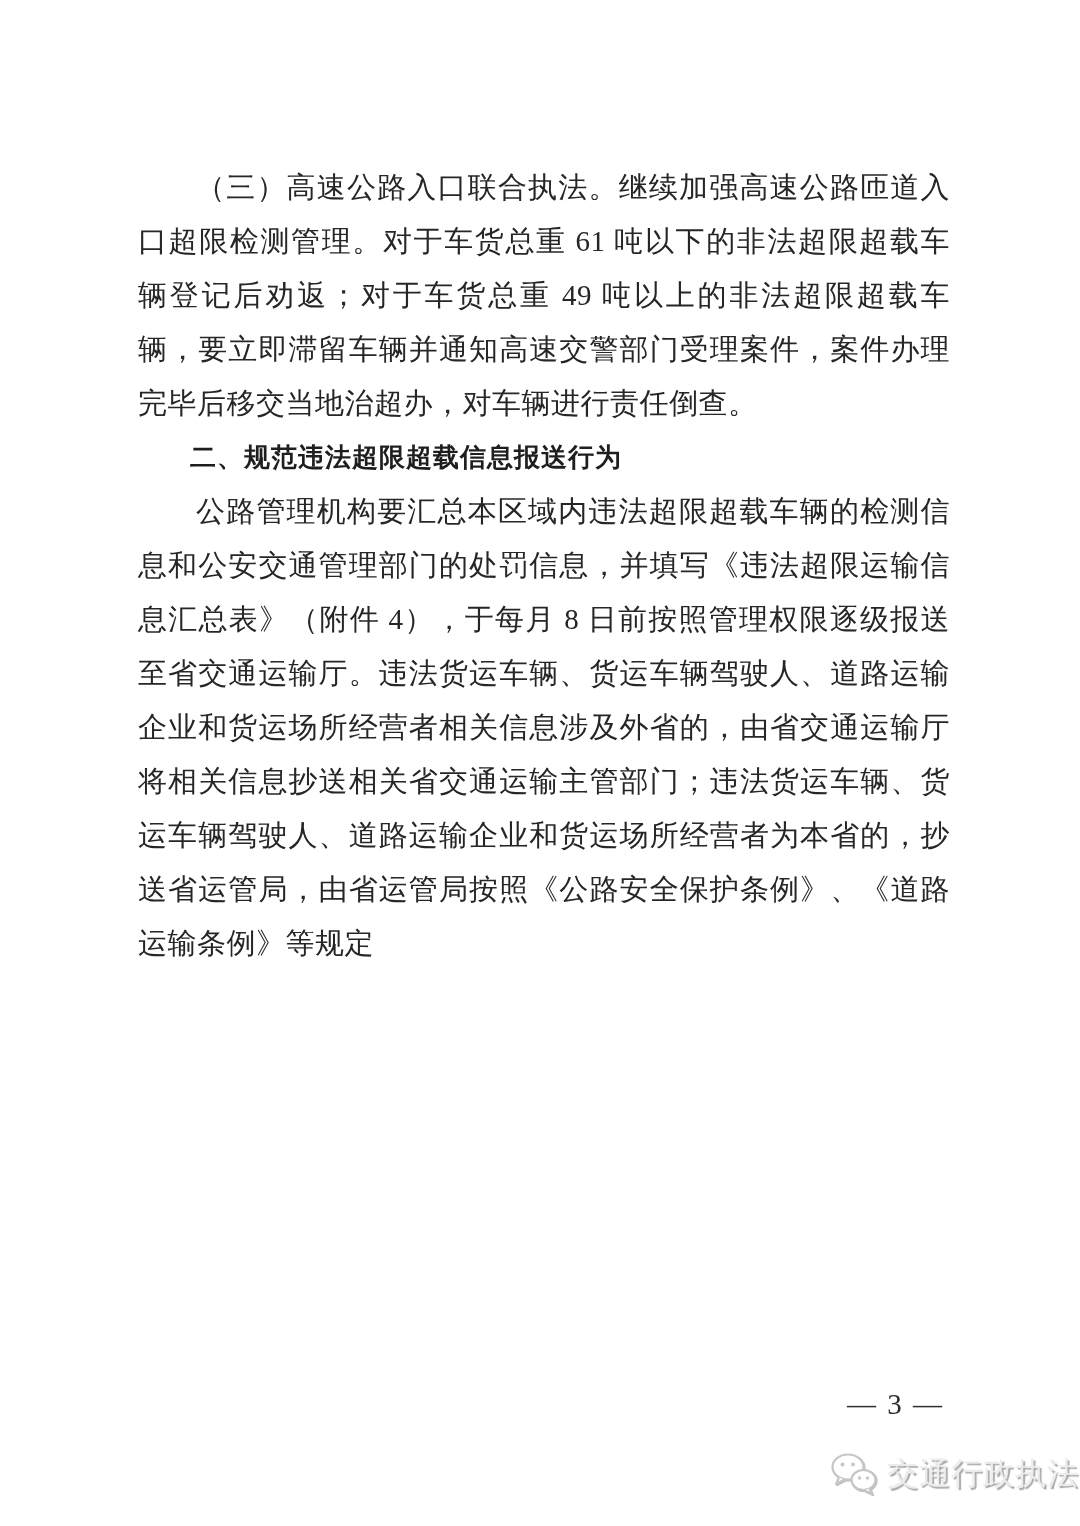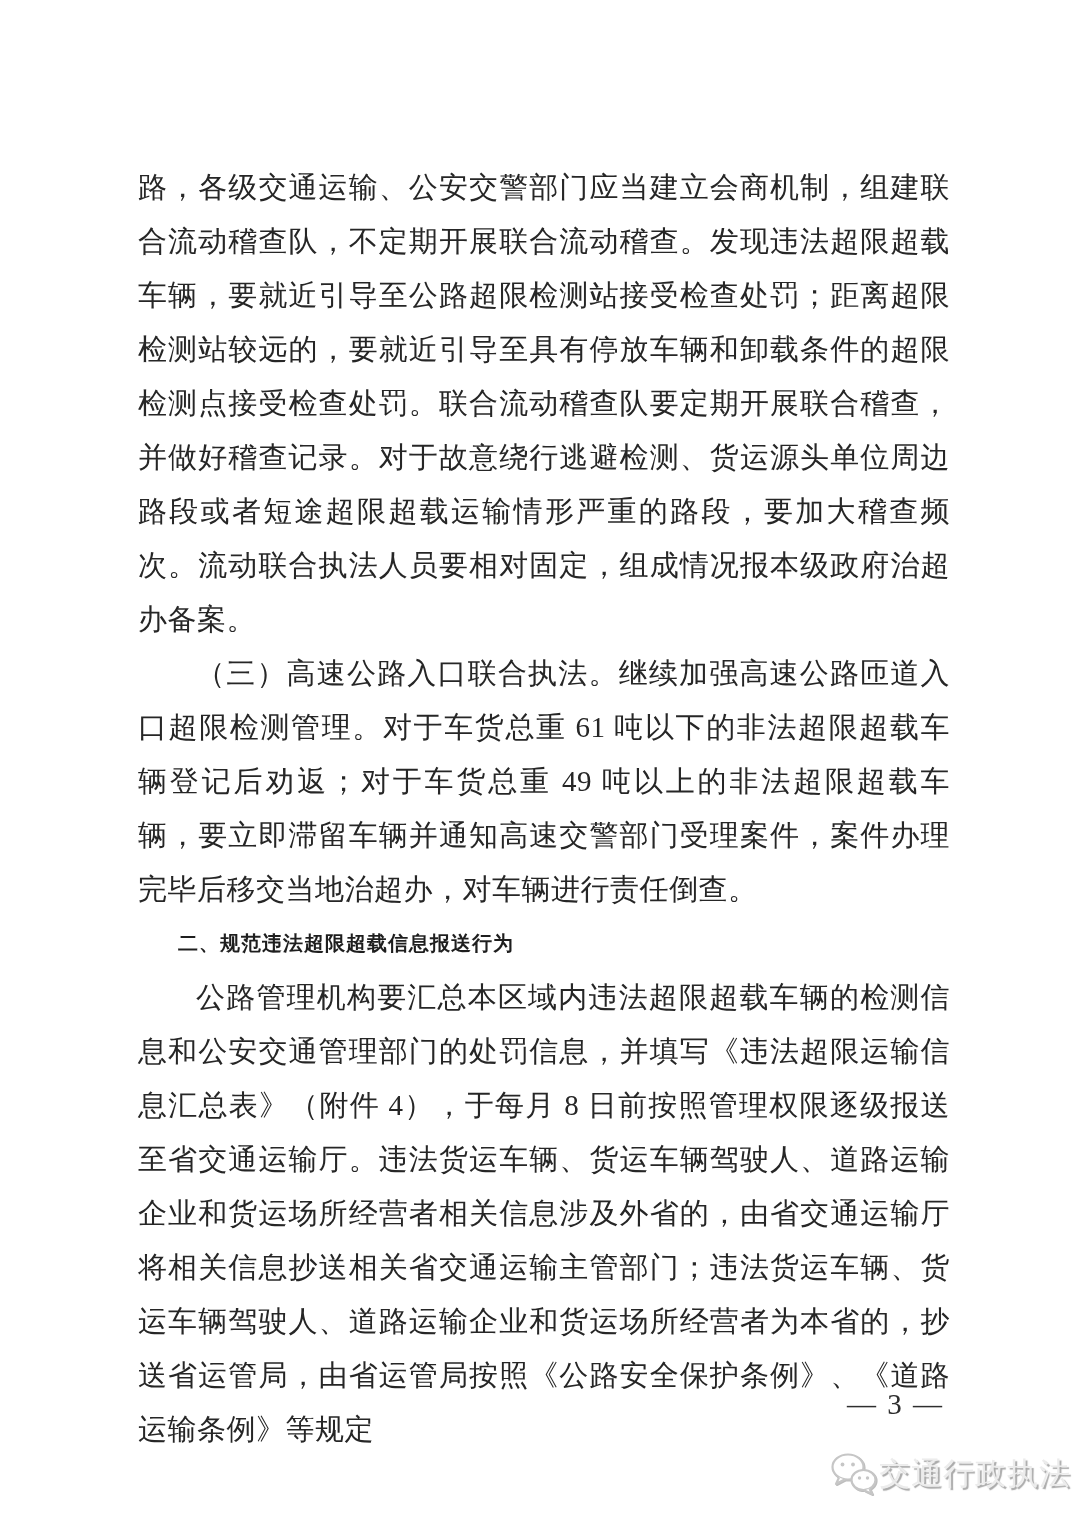--- a/index.html
+++ b/index.html
@@ -34,21 +34,21 @@
   .para.indent {
     text-indent: 2em;
   }
   .lead {
     
     font-family: "Liberation Serif", "DejaVu Serif", serif;
     margin-top: 48px;
   }
   .heading {
     margin: 0;
-    font-size: 20px;
+    font-size: 26px;
     line-height: 54px;
     font-weight: bold;
     color: #1e1e1e;
     text-indent: 2em;
     text-align: left;
     font-family: "Liberation Sans", "DejaVu Sans", sans-serif;
     letter-spacing: 1px;
   }
   .page-number {
     position: absolute;
@@ -59,21 +59,21 @@
     color: #2e2e2e;
     letter-spacing: 2px;
     font-family: "Liberation Serif", "DejaVu Serif", serif;
   }
   .watermark {
     position: absolute;
     left: 830px;
     top: 1452px;
     display: flex;
     align-items: center;
-    gap: 2px;
+    gap: 10px;
   }
   .watermark-text {
     font-size: 31px;
     line-height: 42px;
     letter-spacing: 1px;
     color: #ececec;
     text-shadow: 2px 2px 1px #a9a9a9;
     font-family: "Liberation Sans", "DejaVu Sans", sans-serif;
     white-space: nowrap;
   }
@@ -82,21 +82,20 @@
     filter: drop-shadow(1px 1px 0px #bdbdbd);
   }
 </style>
 </head>
 <body>
 
 <div class="page">
 
   <main class="content">
 
-    <p class="para">路，各级交通运输、公安交警部门应当建立会商机制，组建联合流动稽查队，不定期开展联合流动稽查。发现违法超限超载车辆，要就近引导至公路超限检测站接受检查处罚；距离超限检测站较远的，要就近引导至具有停放车辆和卸载条件的超限检测点接受检查处罚。联合流动稽查队要定期开展联合稽查，并做好稽查记录。对于故意绕行逃避检测、货运源头单位周边路段或者短途超限超载运输情形严重的路段，要加大稽查频次。流动联合执法人员要相对固定，组成情况报本级政府治超办备案。</p>
 
     <p class="para indent"><span class="lead">（三）高速公路入口联合执法。</span><span>继续加强高速公路匝道入口超限检测管理。对于车货总重 61 吨以下的非法超限超载车辆登记后劝返；对于车货总重 49 吨以上的非法超限超载车辆，要立即滞留车辆并通知高速交警部门受理案件，案件办理完毕后移交当地治超办，对车辆进行责任倒查。</span></p>
 
     <h2 class="heading">二、规范违法超限超载信息报送行为</h2>
 
     <p class="para indent">公路管理机构要汇总本区域内违法超限超载车辆的检测信息和公安交通管理部门的处罚信息，并填写《违法超限运输信息汇总表》（附件 4），于每月 8 日前按照管理权限逐级报送至省交通运输厅。违法货运车辆、货运车辆驾驶人、道路运输企业和货运场所经营者相关信息涉及外省的，由省交通运输厅将相关信息抄送相关省交通运输主管部门；违法货运车辆、货运车辆驾驶人、道路运输企业和货运场所经营者为本省的，抄送省运管局，由省运管局按照《公路安全保护条例》、《道路运输条例》等规定</p>
 
   </main>
 
   <div class="page-number">— 3 —</div>

